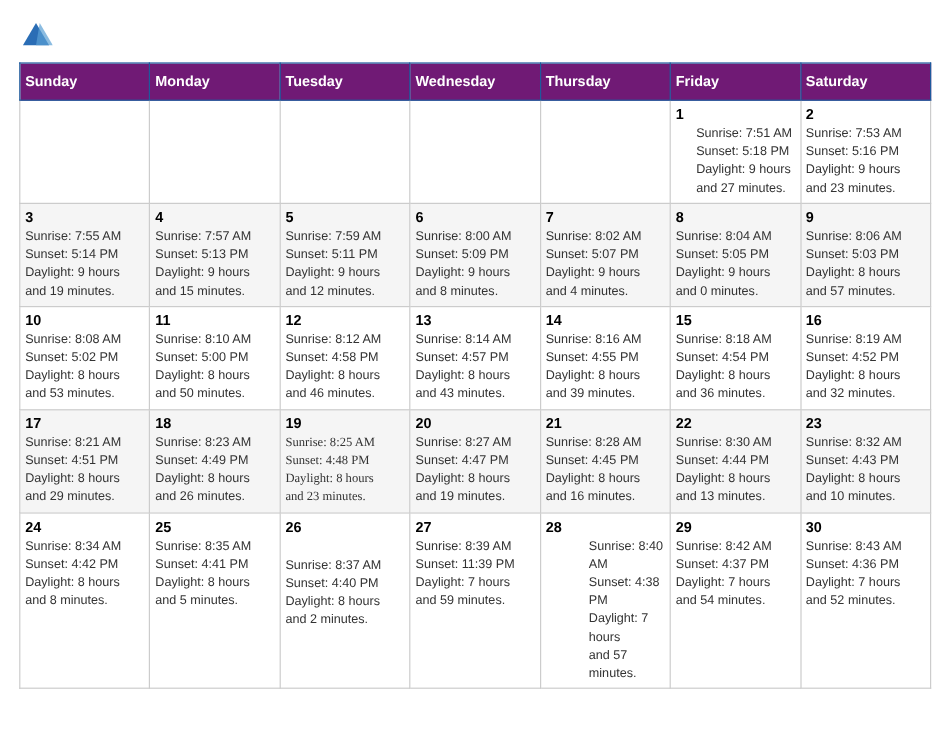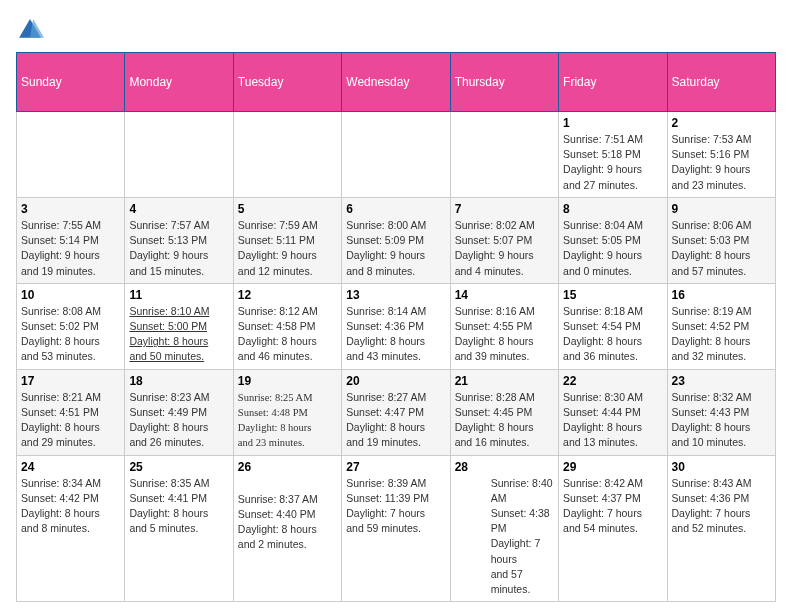--- a/index.html
+++ b/index.html
@@ -51,26 +51,26 @@
     .location {
       font-size: 14px;
       color: #555;
     }
     .calendar {
       width: 100%;
       border-collapse: collapse;
       font-size: 11px;
     }
     .calendar th {
-      background: #ec4899;
+      background: #701a75;
       color: #fff;
-      padding: 22px 4px;
+      padding: 8px 4px;
       text-align: left;
       font-size: 12px;
-      font-weight: normal;
+      font-weight: bold;
       border: 1px solid #1e5a9c;
     }
     .calendar td {
       border: 1px solid #ccc;
       vertical-align: top;
       padding: 4px;
       width: 108px;
       min-height: 80px;
       background: #fff;
     }
@@ -127,21 +127,21 @@
   </thead>
   <tbody id="calendar-body">
   <tr>
         <td class="empty-cell"></td>
         <td class="empty-cell"></td>
         <td class="empty-cell"></td>
         <td class="empty-cell"></td>
         <td class="empty-cell"></td>
         <td>
           <span class="day-number">1</span>
-          <div class="day-info" style="white-space: pre-line;">Sunrise: 7:51 AM
+          <div class="day-info" style="white-space: pre-line; margin-left: 17px;">Sunrise: 7:51 AM
 Sunset: 5:18 PM
 Daylight: 9 hours
 and 27 minutes.</div>
         </td>
         <td>
           <span class="day-number">2</span>
           <div class="day-info" style="white-space: pre-line;">Sunrise: 7:53 AM
 Sunset: 5:16 PM
 Daylight: 9 hours
 and 23 minutes.</div>
@@ -201,36 +201,36 @@
       <tr>
         <td>
           <span class="day-number">10</span>
           <div class="day-info" style="white-space: pre-line;">Sunrise: 8:08 AM
 Sunset: 5:02 PM
 Daylight: 8 hours
 and 53 minutes.</div>
         </td>
         <td>
           <span class="day-number">11</span>
-          <div class="day-info" style="white-space: pre-line; text-decoration: underline;">Sunrise: 8:10 AM
+          <div class="day-info" style="white-space: pre-line;">Sunrise: 8:10 AM
 Sunset: 5:00 PM
 Daylight: 8 hours
 and 50 minutes.</div>
         </td>
         <td>
           <span class="day-number">12</span>
           <div class="day-info" style="white-space: pre-line;">Sunrise: 8:12 AM
 Sunset: 4:58 PM
 Daylight: 8 hours
 and 46 minutes.</div>
         </td>
         <td>
           <span class="day-number">13</span>
           <div class="day-info" style="white-space: pre-line;">Sunrise: 8:14 AM
-Sunset: 4:36 PM
+Sunset: 4:57 PM
 Daylight: 8 hours
 and 43 minutes.</div>
         </td>
         <td>
           <span class="day-number">14</span>
           <div class="day-info" style="white-space: pre-line;">Sunrise: 8:16 AM
 Sunset: 4:55 PM
 Daylight: 8 hours
 and 39 minutes.</div>
         </td>

